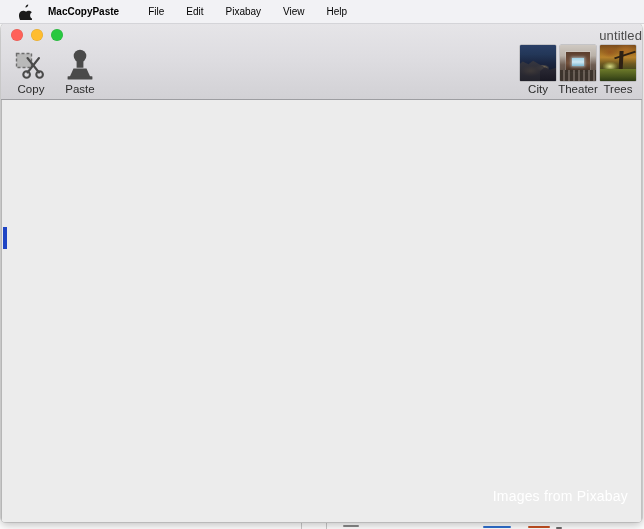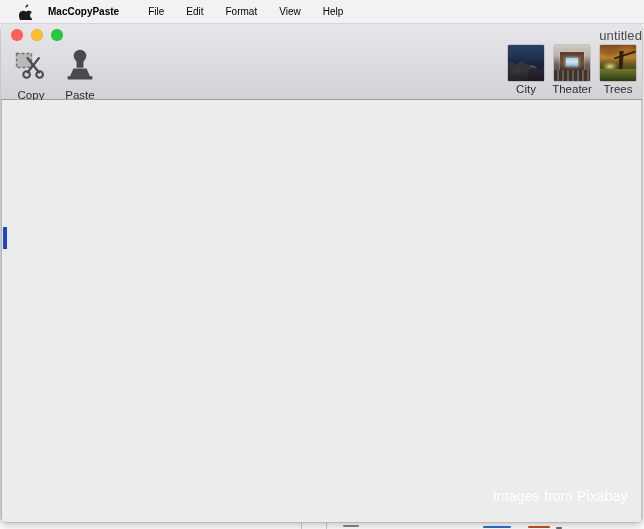--- a/index.html
+++ b/index.html
@@ -148,31 +148,30 @@
   }
   .tool-glyph {
     height: 36px;
     display: flex;
     align-items: flex-end;
     justify-content: center;
   }
   .tool-label {
     font-size: 11.5px;
     color: #2b2b2b;
-    margin-top: 8px;
+    margin-top: 2px;
     line-height: 13px;
     white-space: nowrap;
   }
 
   .tool-right {
     position: absolute;
     right: 4px;
     top: 0;
     display: flex;
-    gap: 6px;
     align-items: center;
   }
   .img-btn {
     display: flex;
     flex-direction: column;
     align-items: center;
     cursor: default;
     min-width: 40px;
   }
   .thumb {
@@ -360,21 +359,21 @@
   <div class="menubar">
     <div class="menubar-apple">
       <svg width="13" height="16" viewBox="0 0 13 16" aria-hidden="true">
         <path d="M8.52 2.6c.47-.58.8-1.37.71-2.17-.68.03-1.52.46-2.01 1.03-.44.5-.83 1.32-.73 2.09.77.06 1.55-.39 2.03-.95z" fill="#1a1a1a"></path>
         <path d="M11.1 11.4c-.02-2.06 1.68-3.05 1.76-3.1-.96-1.4-2.45-1.6-2.99-1.62-1.27-.13-2.48.75-3.13.75-.64 0-1.64-.73-2.7-.71-1.39.02-2.67.81-3.38 2.05-1.44 2.5-.37 6.2 1.04 8.23.69.99 1.51 2.1 2.58 2.06 1.04-.04 1.43-.67 2.68-.67 1.25 0 1.6.67 2.7.65 1.11-.02 1.82-1.01 2.5-2 .79-1.15 1.11-2.26 1.13-2.32-.02-.01-2.17-.83-2.19-3.32z" fill="#1a1a1a"></path>
       </svg>
     </div>
     <div class="menu-item app-name">MacCopyPaste</div>
     <div class="menu-item">File</div>
     <div class="menu-item">Edit</div>
-    <div class="menu-item">Format</div>
+    <div class="menu-item">Pixabay</div>
     <div class="menu-item">View</div>
     <div class="menu-item">Help</div>
   </div>
 
   <div class="window">
 
     <div class="titlebar">
 
       <div class="traffic-lights">
         <div class="light close"></div>

